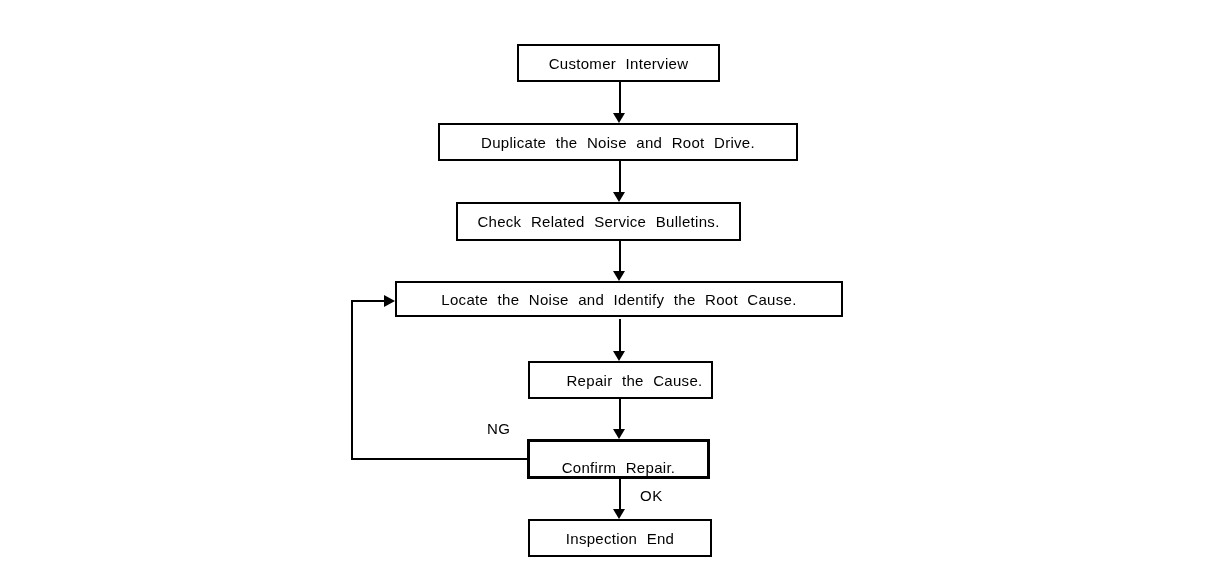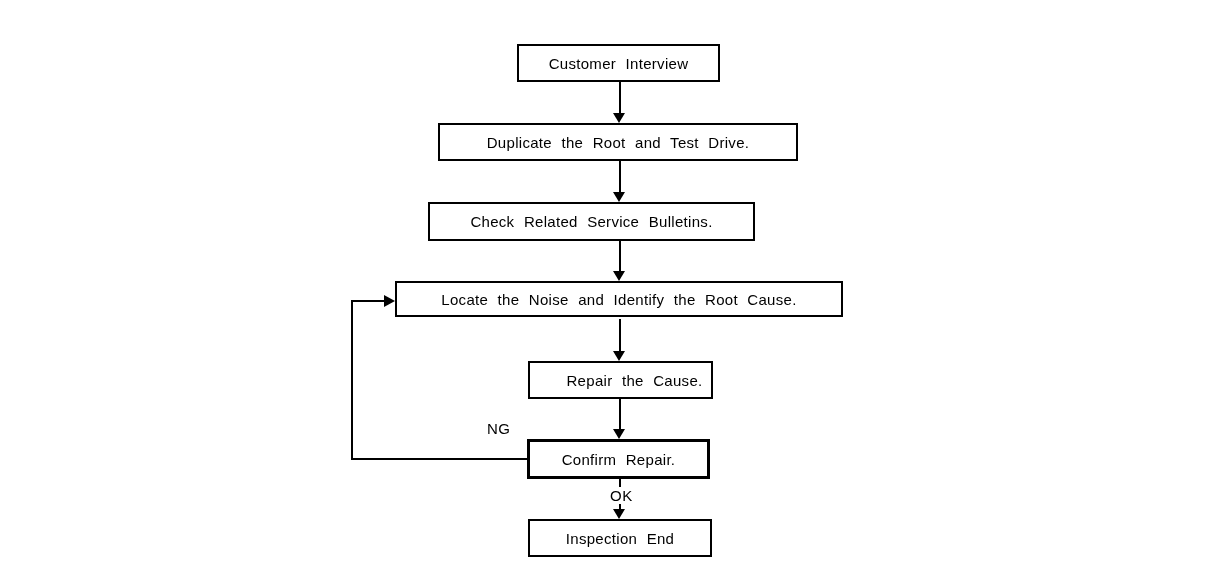--- a/index.html
+++ b/index.html
@@ -59,37 +59,37 @@
   .edge-label {
     position: absolute;
     font-size: 15px;
     letter-spacing: 0.5px;
     background: #ffffff;
   }
 
   
   #node-customer   { left: 517px; top: 30px;  width: 203px; height: 38px; }
   #node-duplicate  { left: 438px; top: 109px; width: 360px; height: 38px; }
-  #node-bulletins  { left: 428px; top: 188px; width: 327px; height: 39px; }
+  #node-bulletins  { left: 456px; top: 188px; width: 285px; height: 39px; }
   #node-locate     { left: 395px; top: 267px; width: 448px; height: 36px; }
   #node-repair     { left: 528px; top: 347px; width: 185px; height: 38px; padding-left: 28px; }
-  #node-confirm    { left: 527px; top: 425px; width: 183px; height: 40px; }
+  #node-confirm    { left: 527px; top: 425px; width: 183px; height: 40px; align-items: flex-end; }
   #node-end        { left: 528px; top: 505px; width: 184px; height: 38px; justify-content: center; }
 </style>
 </head>
 <body>
 
 <div class="canvas">
 
   <div class="node" id="node-customer">
     <span>Customer Interview</span>
   </div>
 
   <div class="node" id="node-duplicate">
-    <span>Duplicate the Root and Test Drive.</span>
+    <span>Duplicate the Noise and Root Drive.</span>
   </div>
 
   <div class="node" id="node-bulletins">
     <span>Check Related Service Bulletins.</span>
   </div>
 
   <div class="node" id="node-locate">
     <span>Locate the Noise and Identify the Root Cause.</span>
   </div>
 
@@ -122,15 +122,15 @@
 
   <div class="vline" style="left:619px; top:465px; height:30px;"></div>
   <div class="arrowhead-down" style="left:613px; top:495px;"></div>
 
   <div class="hline" style="left:351px; top:444px; width:176px;"></div>
   <div class="vline" style="left:351px; top:287px; height:159px;"></div>
   <div class="hline" style="left:351px; top:286px; width:34px;"></div>
   <div class="arrowhead-right" style="left:384px; top:281px;"></div>
 
   <div class="edge-label" style="left:487px; top:406px;">NG</div>
-  <div class="edge-label" style="left:610px; top:473px;">OK</div>
+  <div class="edge-label" style="left:640px; top:473px;">OK</div>
 
 </div>
 
 </body></html>

